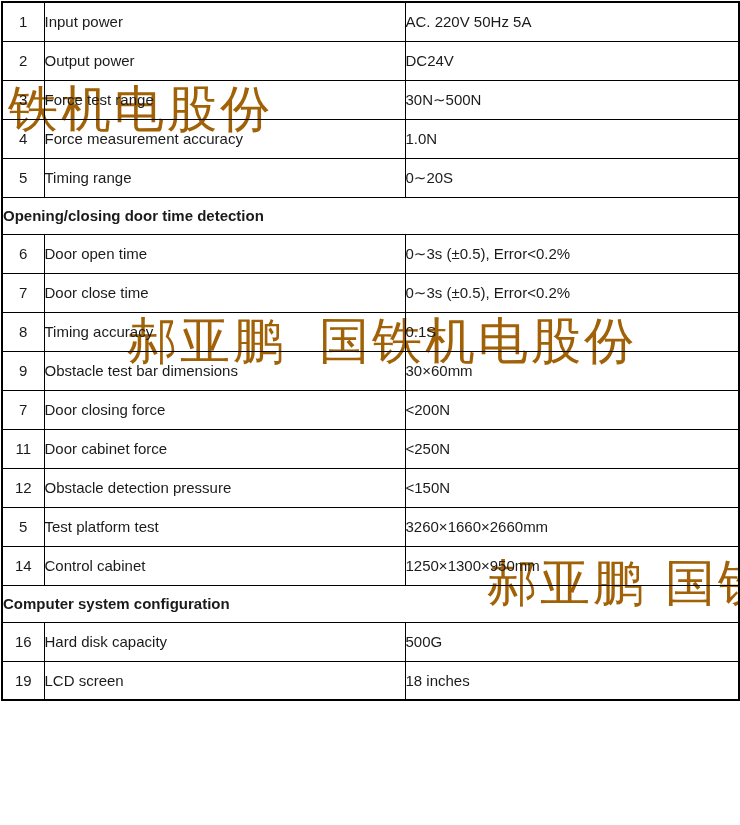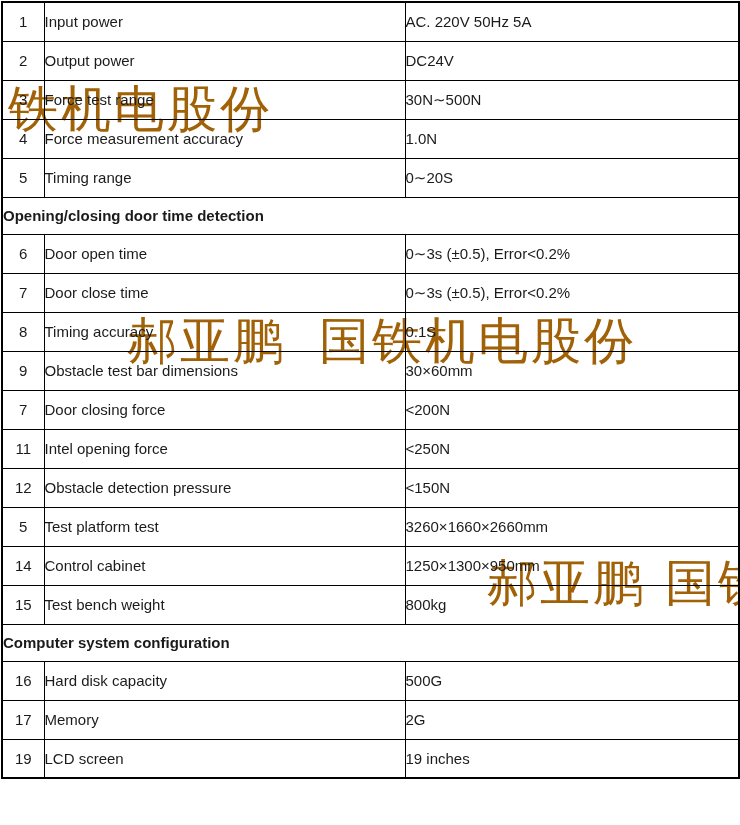--- a/index.html
+++ b/index.html
@@ -122,55 +122,45 @@
         <td class="parameter-cell">Obstacle test bar dimensions</td>
         <td class="value-cell">30×60mm</td>
       </tr>
       <tr class="data-row">
         <td class="row-number-cell">7</td>
         <td class="parameter-cell">Door closing force</td>
         <td class="value-cell">&lt;200N</td>
       </tr>
       <tr class="data-row">
         <td class="row-number-cell">11</td>
-        <td class="parameter-cell">Intel opening force</td>
+        <td class="parameter-cell">Door cabinet force</td>
         <td class="value-cell">&lt;250N</td>
       </tr>
       <tr class="data-row">
         <td class="row-number-cell">12</td>
         <td class="parameter-cell">Obstacle detection pressure</td>
         <td class="value-cell">&lt;150N</td>
       </tr>
       <tr class="data-row">
         <td class="row-number-cell">5</td>
         <td class="parameter-cell">Test platform test</td>
         <td class="value-cell">3260×1660×2660mm</td>
       </tr>
       <tr class="data-row">
         <td class="row-number-cell">14</td>
         <td class="parameter-cell">Control cabinet</td>
         <td class="value-cell">1250×1300×950mm</td>
       </tr>
-      <tr class="data-row">
-        <td class="row-number-cell">15</td>
-        <td class="parameter-cell">Test bench weight</td>
-        <td class="value-cell">800kg</td>
-      </tr>
       <tr class="section-row">
         <td colspan="3" class="section-cell">Computer system configuration</td>
       </tr>
       <tr class="data-row">
         <td class="row-number-cell">16</td>
         <td class="parameter-cell">Hard disk capacity</td>
         <td class="value-cell">500G</td>
       </tr>
       <tr class="data-row">
-        <td class="row-number-cell">17</td>
-        <td class="parameter-cell">Memory</td>
-        <td class="value-cell">2G</td>
-      </tr>
-      <tr class="data-row">
         <td class="row-number-cell">19</td>
         <td class="parameter-cell">LCD screen</td>
-        <td class="value-cell">19 inches</td>
+        <td class="value-cell">18 inches</td>
       </tr>
     </tbody>
 </table>
 
 </body></html>

